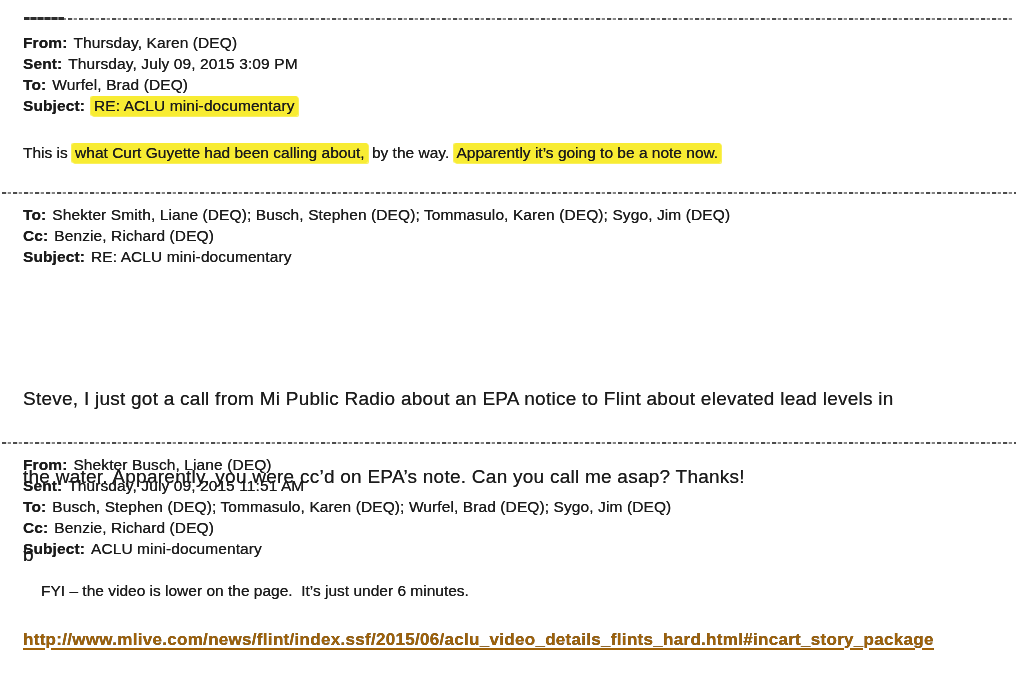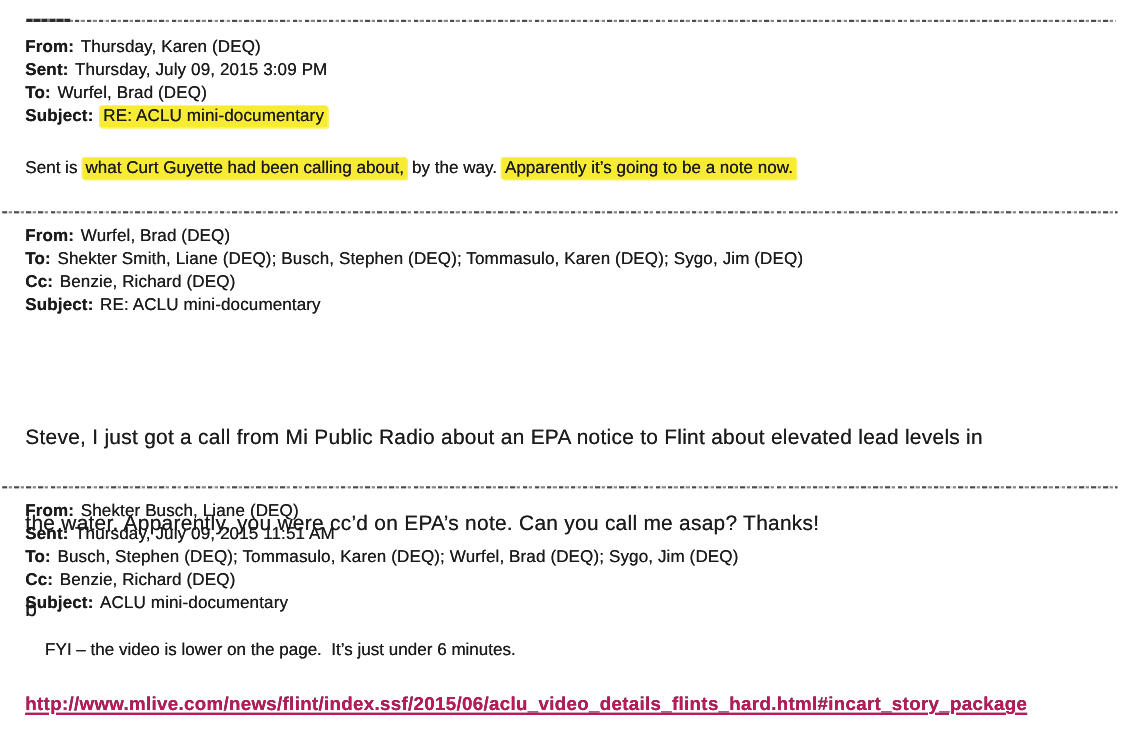--- a/index.html
+++ b/index.html
@@ -69,21 +69,21 @@
     position: absolute; top: 580px; left: 41px;
     font-size: 15.5px; line-height: 22px;
     white-space: pre-wrap;
     text-shadow: 0 0 0.5px #222;
   }
   .link-line {
     position: absolute; top: 630px; left: 23px;
     font-size: 17px;
     font-weight: 600;
     letter-spacing: 0.3px;
-    color: #be185d;
+    color: #a16207;
     text-decoration: underline;
     text-decoration-thickness: 2px;
     text-underline-offset: 3px;
     white-space: nowrap;
     text-shadow: 0 0 0.4px #222;
     cursor: pointer;
   }
 </style>
 </head>
 <body>
@@ -92,26 +92,25 @@
 
   <div class="scan-divider divider-1"></div>
 
   <div class="header-block hdr-1">
     <div class="header-row"><span class="header-label">From:</span><span>Thursday, Karen (DEQ)</span></div>
     <div class="header-row"><span class="header-label">Sent:</span><span>Thursday, July 09, 2015 3:09 PM</span></div>
     <div class="header-row"><span class="header-label">To:</span><span>Wurfel, Brad (DEQ)</span></div>
     <div class="header-row"><span class="header-label">Subject:</span><span class="hl">RE: ACLU mini-documentary</span></div>
   </div>
 
-  <div class="body-1"><span>Sent is </span><span class="hl">what Curt Guyette had been calling about,</span><span> by the way. </span><span class="hl">Apparently it’s going to be a note now.</span></div>
+  <div class="body-1"><span>This is </span><span class="hl">what Curt Guyette had been calling about,</span><span> by the way. </span><span class="hl">Apparently it’s going to be a note now.</span></div>
 
   <div class="scan-divider divider-2"></div>
 
   <div class="header-block hdr-2">
-    <div class="header-row"><span class="header-label">From:</span><span>Wurfel, Brad (DEQ)</span></div>
     <div class="header-row"><span class="header-label">To:</span><span>Shekter Smith, Liane (DEQ); Busch, Stephen (DEQ); Tommasulo, Karen (DEQ); Sygo, Jim (DEQ)</span></div>
     <div class="header-row"><span class="header-label">Cc:</span><span>Benzie, Richard (DEQ)</span></div>
     <div class="header-row"><span class="header-label">Subject:</span><span>RE: ACLU mini-documentary</span></div>
   </div>
 
   <div class="body-2">
     <div>Steve, I just got a call from Mi Public Radio about an EPA notice to Flint about elevated lead levels in</div>
     <div>the water. Apparently, you were cc’d on EPA’s note. Can you call me asap? Thanks!</div>
     <div>b</div>
   </div>

